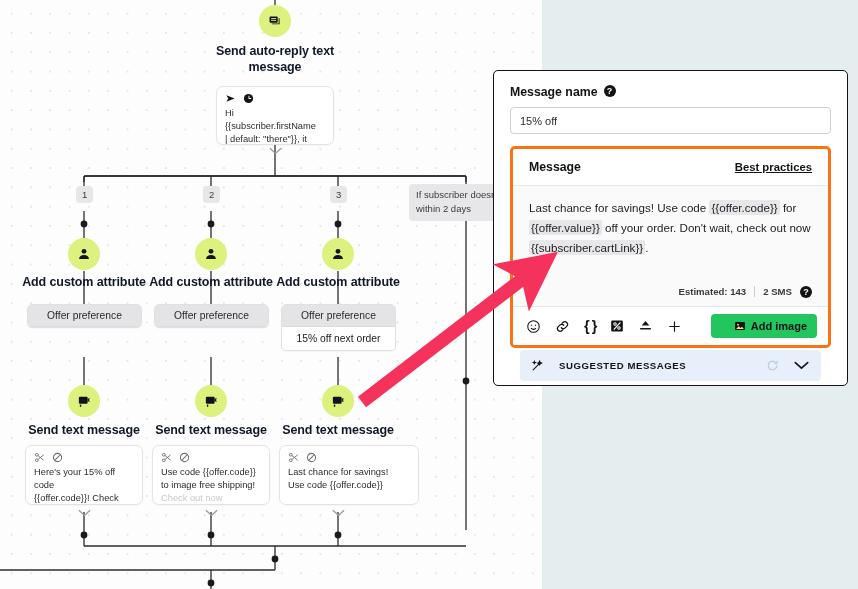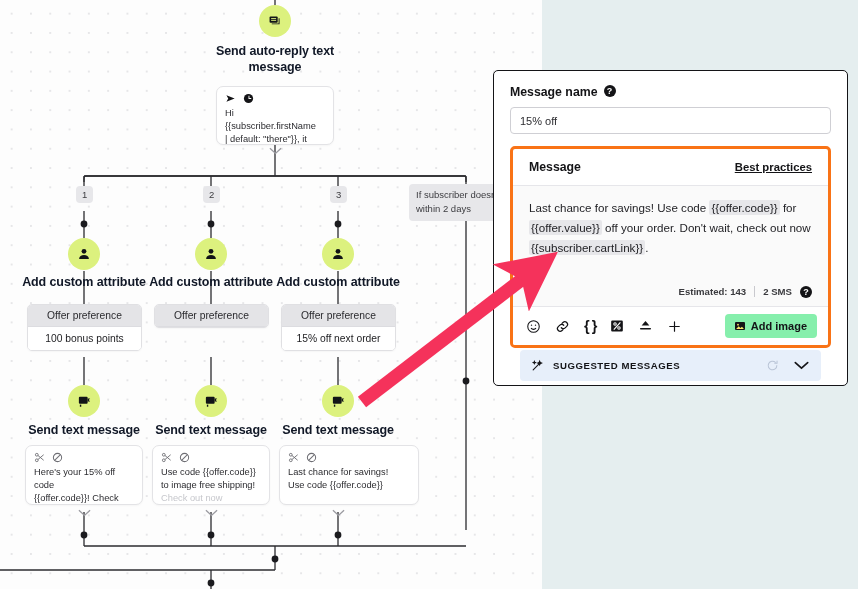--- a/index.html
+++ b/index.html
@@ -125,32 +125,32 @@
     font-size: 9.6px; font-weight: bold; color: #3a3a3e;
   }
   .counts .sep { width:1px; height:11px; background:#c9c9ce; }
   .toolbar {
     display: flex; align-items: center; justify-content: space-between;
     padding: 7px 11px 7px 13px; background:#fff; border-top: 1px solid #e6e6ea;
   }
   .toolbar-icons { display: flex; align-items: center; gap: 14px; }
   .tb-ic { color:#141417; display:flex; align-items:center; cursor:pointer; }
   .add-image {
-    background: #86efac; border: none; border-radius: 4px;
-    padding: 6px 10px 6px 9px; font-size: 11px; font-weight: bold; color: #141417;
+    background: #22c55e; border: none; border-radius: 4px;
+    padding: 6px 10px 6px 23px; font-size: 11px; font-weight: bold; color: #141417;
     display: flex; align-items: center; gap: 5px; cursor: pointer;
     font-family: "Liberation Sans", sans-serif;
   }
   .suggested {
     margin: 2px 10px 0 10px; background: #e7effa; border-radius: 4px;
     display: flex; align-items: center; justify-content: space-between;
     padding: 9px 12px 9px 11px;
   }
   .suggested .lbl {
-    display:flex; align-items:center; gap:9px;
+    display:flex; align-items:center; gap:15px;
     font-size: 9.6px; font-weight: bold; letter-spacing: .55px; color: #141417;
   }
   .suggested .right { display:flex; align-items:center; gap: 15px; }
 
   .arrow-svg { position:absolute; left:0; top:0; width:858px; height:589px; pointer-events:none; }
 </style>
 </head>
 <body>
 
 <div id="root">
@@ -257,21 +257,20 @@
     <div class="circ">
       <svg width="14" height="14" viewBox="0 0 24 24" fill="#111417">
           <circle cx="12" cy="7.4" r="4.1"></circle>
           <path d="M3.6 20.5c0-4.3 3.8-6.9 8.4-6.9s8.4 2.6 8.4 6.9z"></path>
         </svg>
     </div>
   </div>
   <div class="node node-title" style="left:14px; top:275px; width:140px;">Add custom attribute</div>
   <div class="node attr-card" style="left:27px; top:304px; width:115px;">
     <div class="attr-head">Offer preference</div>
-    <div class="attr-val">100 bonus points</div>
   </div>
 
   <div class="node" style="left:68px; top:385px;">
     <div class="circ">
       <svg width="15" height="15" viewBox="0 0 24 24" fill="#111417">
         <rect x="3" y="4.5" width="14" height="11" rx="1.6"></rect>
         <path d="M17 7h4l-2.2 2.4L21 12h-4z"></path>
         <rect x="4.6" y="17" width="2.2" height="3.4"></rect>
       </svg>
     </div>

